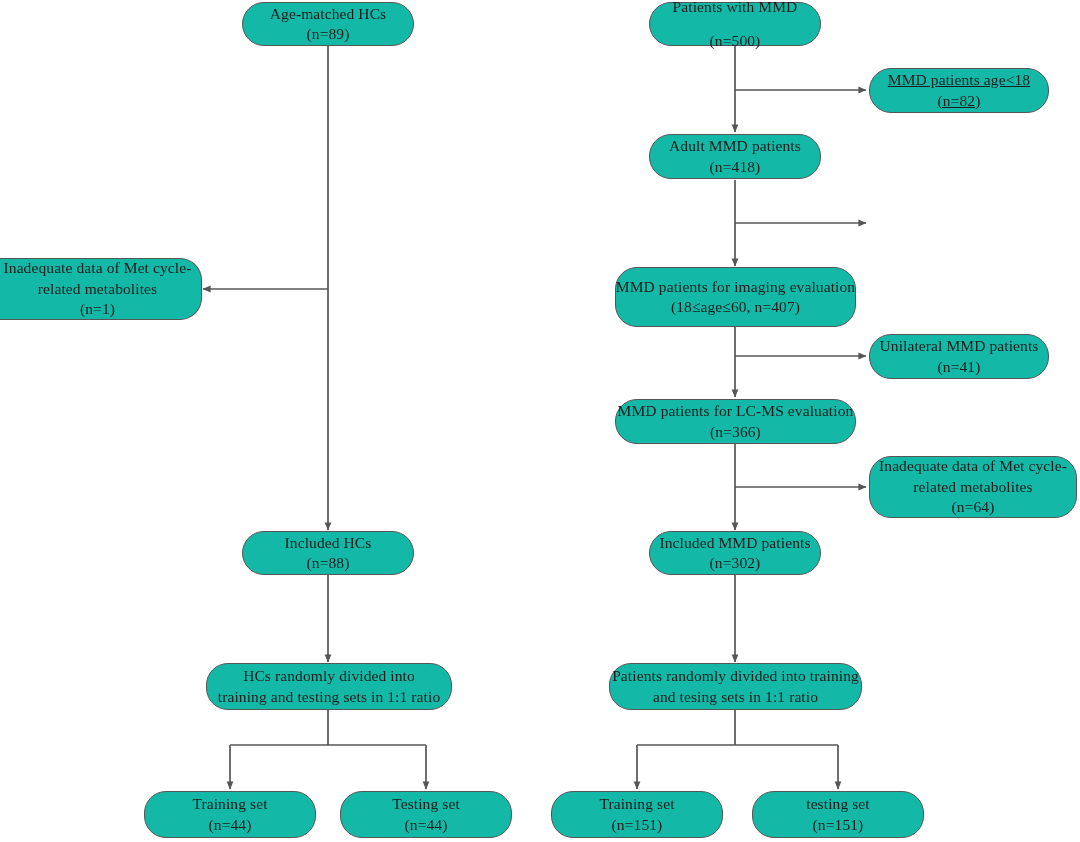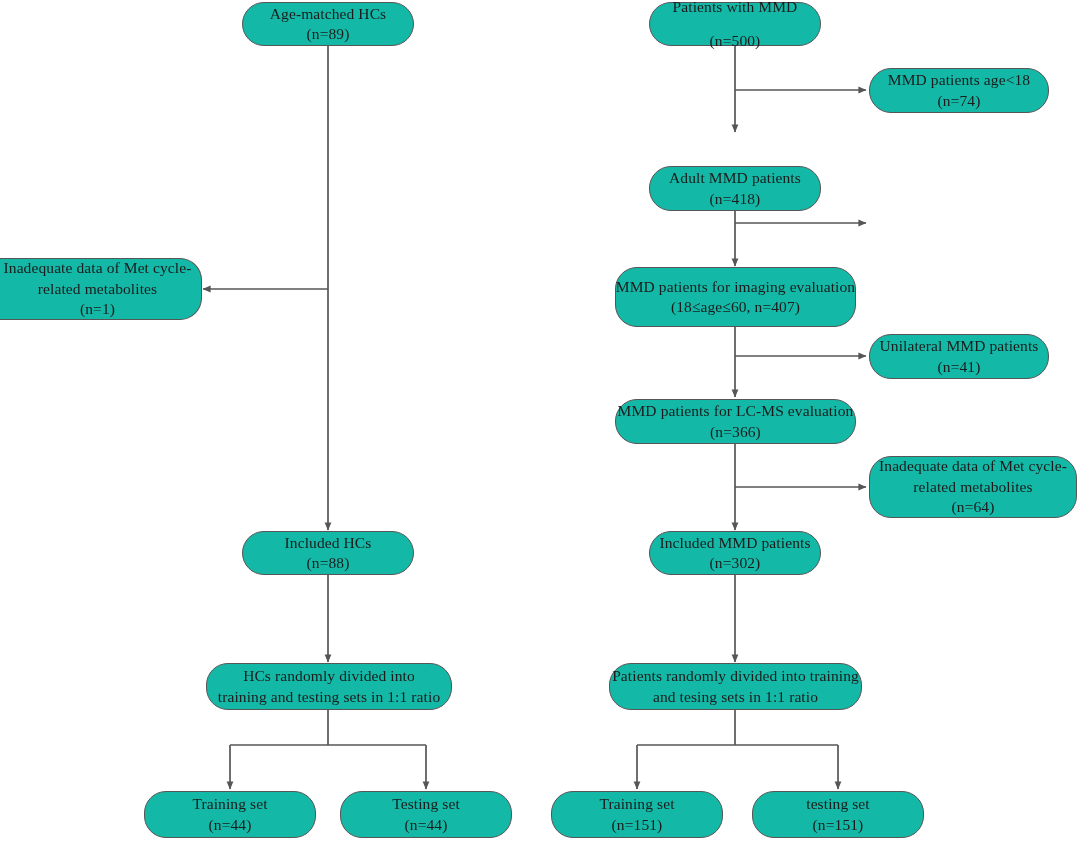--- a/index.html
+++ b/index.html
@@ -127,26 +127,26 @@
   <div class="node" style="left:340px; top:791px; width:172px; height:47px;">
     <span class="line">Testing set</span>
     <span class="line">(n=44)</span>
   </div>
 
   <div class="node" style="left:649px; top:2px; width:172px; height:44px;gap:13px;">
     <span class="line">Patients with MMD</span>
     <span class="line">(n=500)</span>
   </div>
 
-  <div class="node" style="left:869px; top:68px; width:180px; height:45px;">
+  <div class="node" style="left:869px; top:68px; width:180px; height:45px;text-decoration:underline;">
     <span class="line">MMD patients age&lt;18</span>
-    <span class="line">(n=74)</span>
+    <span class="line">(n=82)</span>
   </div>
 
-  <div class="node" style="left:649px; top:134px; width:172px; height:45px;margin-top:32px;">
+  <div class="node" style="left:649px; top:134px; width:172px; height:45px;">
     <span class="line">Adult MMD patients</span>
     <span class="line">(n=418)</span>
   </div>
 
 
   <div class="node" style="left:615px; top:267px; width:241px; height:60px;">
     <span class="line">MMD patients for imaging evaluation</span>
     <span class="line">(18≤age≤60, n=407)</span>
   </div>
 

